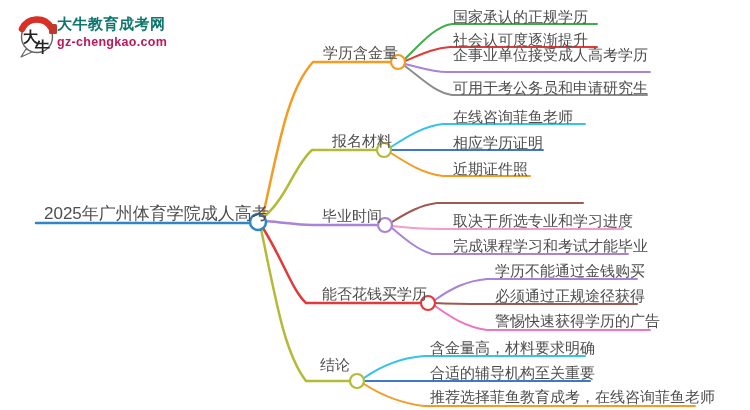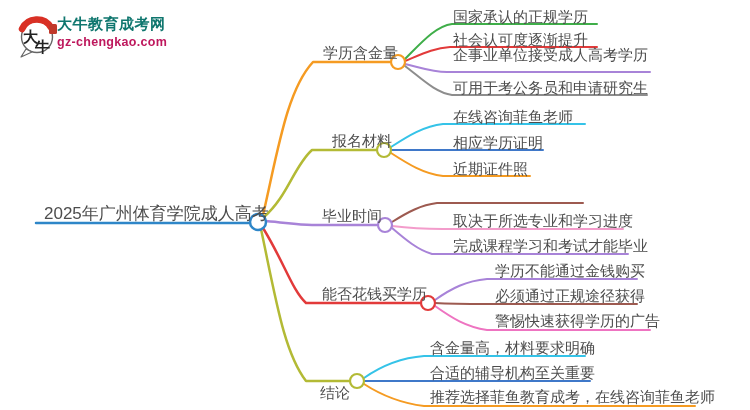--- a/index.html
+++ b/index.html
@@ -87,18 +87,18 @@
 
   <div class="label branch-label" style="left:322px;top:207px;">毕业时间</div>
   <div class="label item-label" style="left:453px;top:212px;">取决于所选专业和学习进度</div>
   <div class="label item-label" style="left:453px;top:237px;">完成课程学习和考试才能毕业</div>
 
   <div class="label item-label" style="left:495px;top:262px;">学历不能通过金钱购买</div>
   <div class="label branch-label" style="left:322px;top:285px;">能否花钱买学历</div>
   <div class="label item-label" style="left:495px;top:287px;">必须通过正规途径获得</div>
   <div class="label item-label" style="left:495px;top:312px;">警惕快速获得学历的广告</div>
 
-  <div class="label branch-label" style="left:320px;top:384px;">结论</div>
+  <div class="label branch-label" style="left:320px;top:356px;">结论</div>
   <div class="label item-label" style="left:430px;top:339px;">含金量高，材料要求明确</div>
   <div class="label item-label" style="left:430px;top:364px;">合适的辅导机构至关重要</div>
   <div class="label item-label" style="left:430px;top:388px;">推荐选择菲鱼教育成考，在线咨询菲鱼老师</div>
 
 </div>
 
 </body></html>

